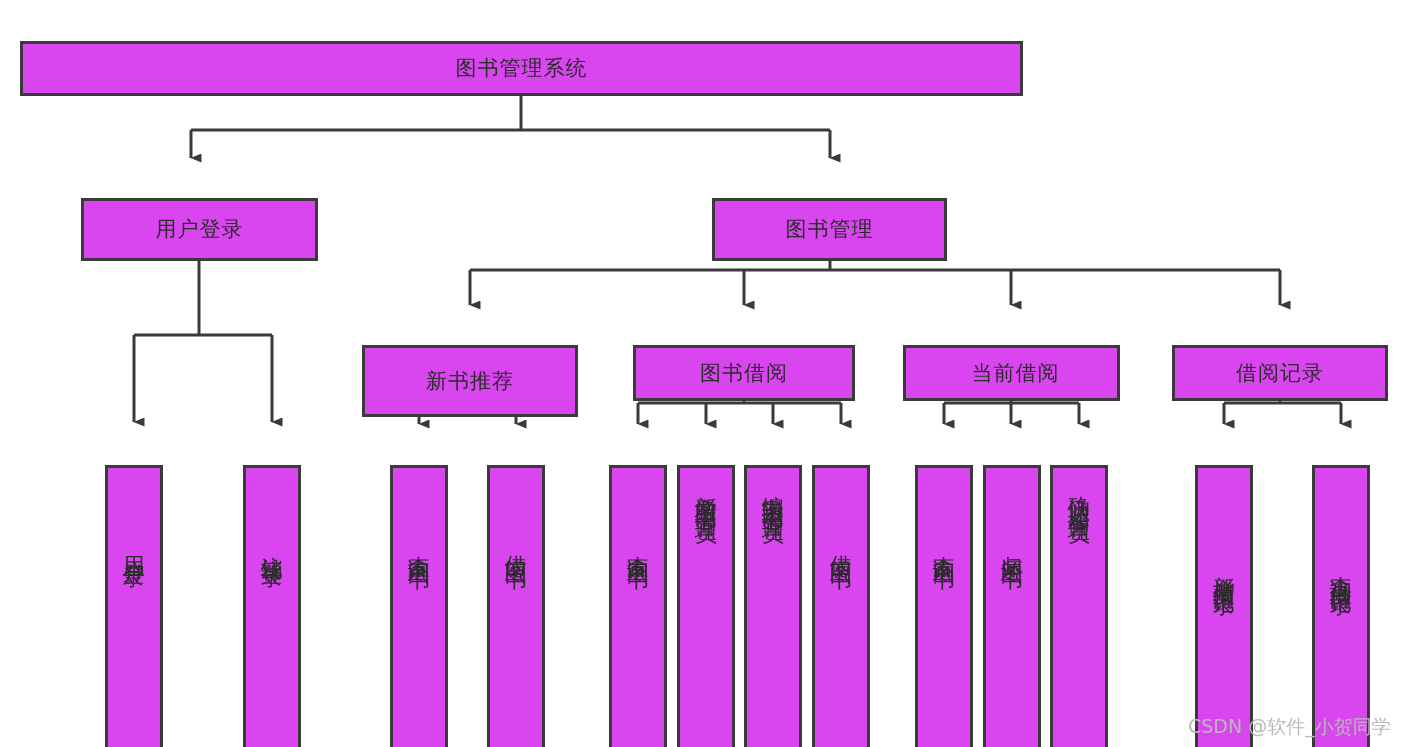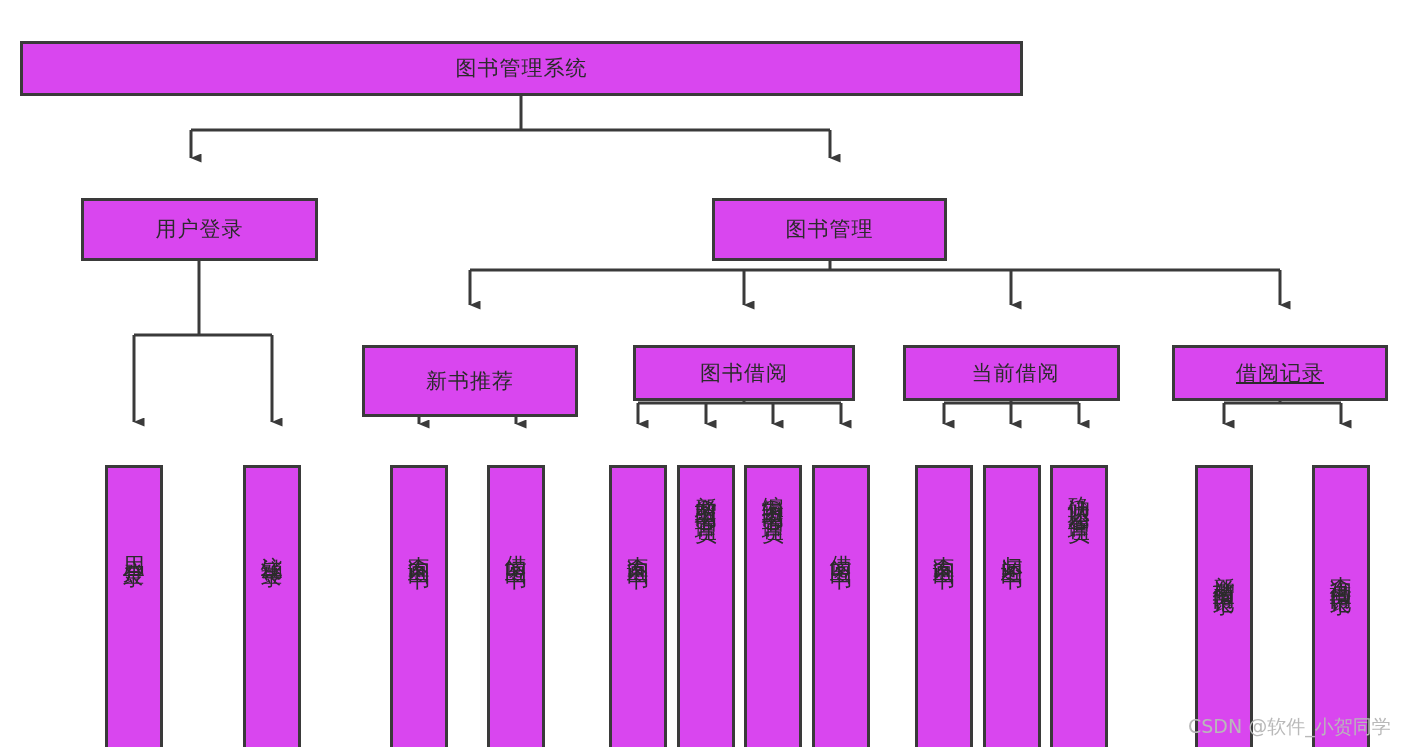--- a/index.html
+++ b/index.html
@@ -137,21 +137,21 @@
 
   <div class="node" style="left:362px; top:317px; width:216px; height:72px;">
     <span class="label">新书推荐</span>
   </div>
   <div class="node" style="left:633px; top:317px; width:222px; height:56px;">
     <span class="label">图书借阅</span>
   </div>
   <div class="node" style="left:903px; top:317px; width:217px; height:56px;padding-left:8px;">
     <span class="label">当前借阅</span>
   </div>
-  <div class="node" style="left:1172px; top:317px; width:216px; height:56px;text-decoration:underline;">
+  <div class="node" style="left:1172px; top:317px; width:216px; height:56px;">
     <span class="label">借阅记录</span>
   </div>
 
   <div class="node vertical mid" style="left:105px; top:437px; width:58px; height:297px;">
     <span class="label">用户登录</span>
   </div>
   <div class="node vertical mid" style="left:243px; top:437px; width:58px; height:297px;">
     <span class="label">注销登录</span>
   </div>
 

